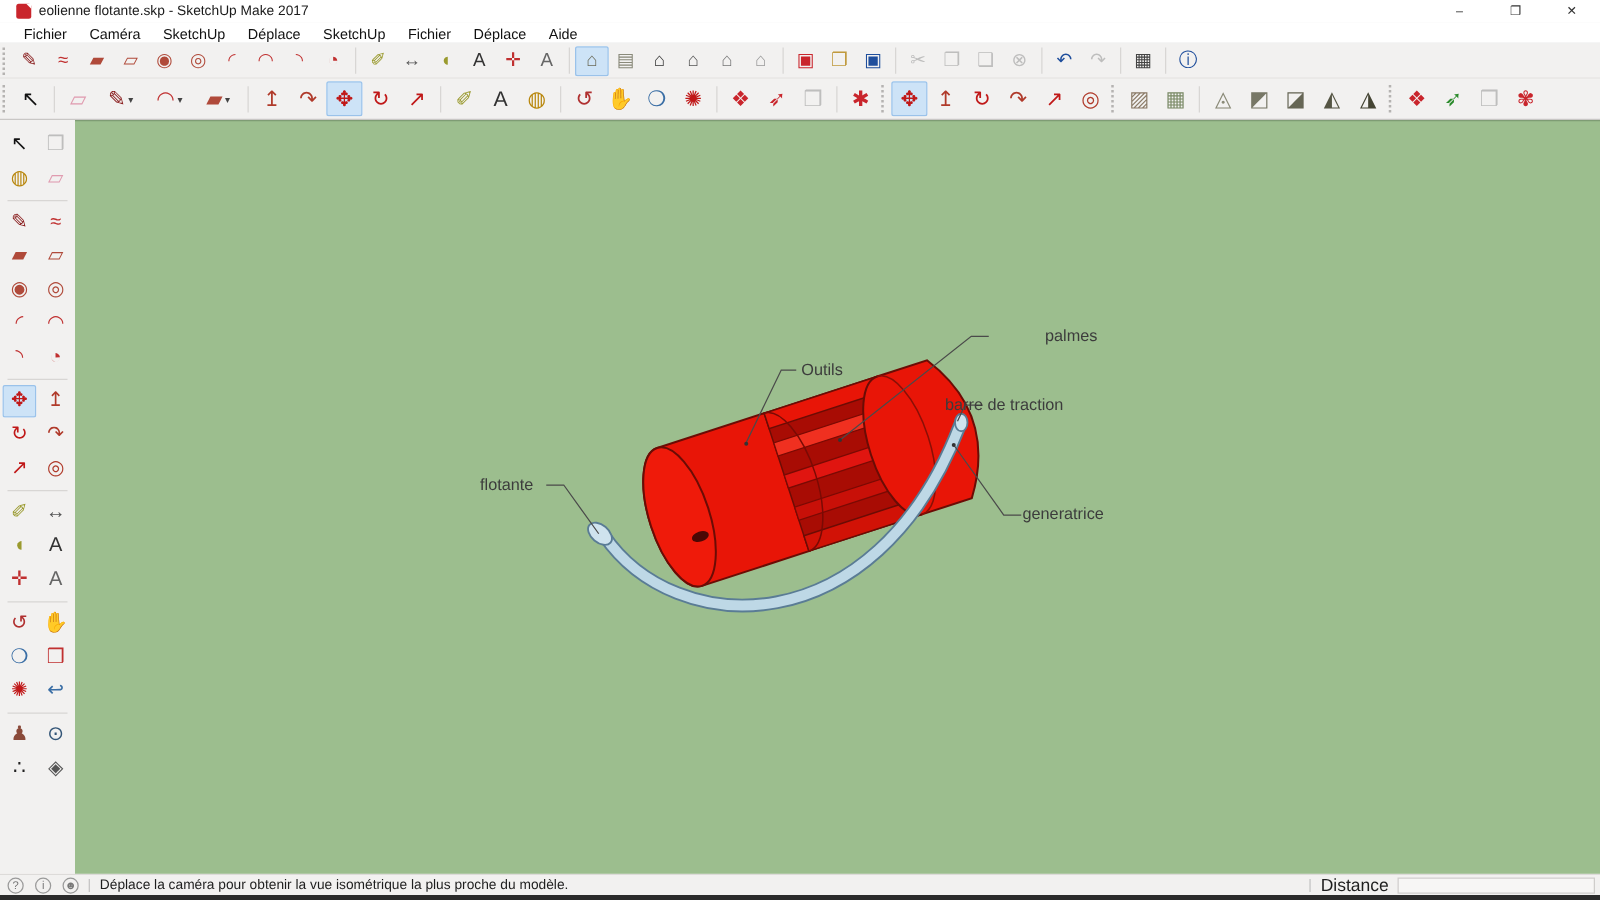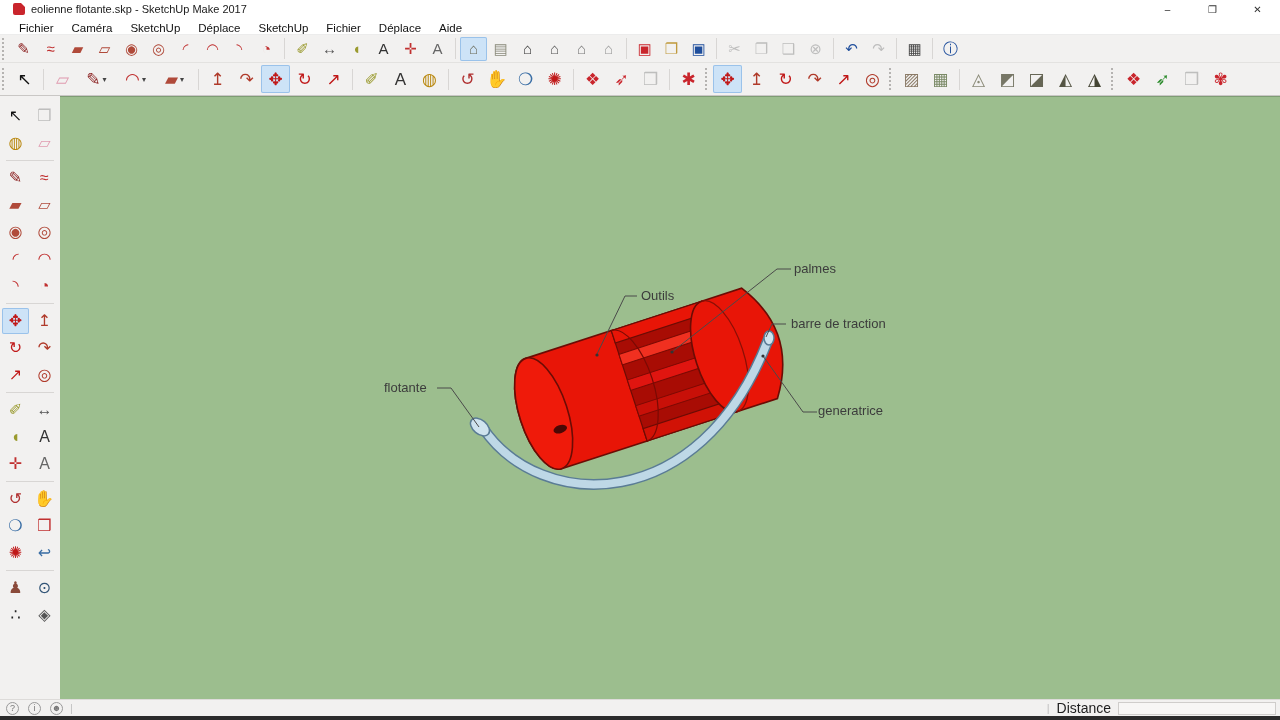--- a/index.html
+++ b/index.html
@@ -487,35 +487,36 @@
         <path d="M 577 199 L 565 199 L 537 257"></path>
         <path d="M 726 227 L 712 227 L 706 240"></path>
         <path d="M 757 315 L 743 315 L 703 259"></path>
         <path d="M 377 291 L 391 291 L 419 330"></path>
         <circle cx="612" cy="255" r="1.6" fill="#333" stroke="none"></circle>
         <circle cx="537" cy="258" r="1.6" fill="#333" stroke="none"></circle>
         <circle cx="703" cy="259" r="1.6" fill="#333" stroke="none"></circle>
       </g>
     </svg>
 
-    <span class="mlabel" style="left:734px; top:164px;">palmes</span>
+    <span class="mlabel" style="left:776px; top:164px;">palmes</span>
     <span class="mlabel" style="left:581px; top:191px;">Outils</span>
-    <span class="mlabel" style="left:731px; top:219px;">barre de traction</span>
+    <span class="mlabel" style="left:696px; top:219px;">barre de traction</span>
     <span class="mlabel" style="left:758px; top:306px;">generatrice</span>
     <span class="mlabel" style="left:324px; top:283px;">flotante</span>
   </div>
 </div>
 
 <div class="statusbar">
   <span style="display:flex; gap:9px;">
 
   <span class="sbicon">?</span>
       <span class="sbicon">i</span>
       <span class="sbicon">☻</span>
     </span>
   <span class="sbsep">|</span>
+  <span class="sbtext">Déplace la caméra pour obtenir la vue isométrique la plus proche du modèle.</span>
   <span class="sbright">
     <span class="sbsep">|</span>
     <span class="distance-label">Distance</span>
     <input class="measure-input" readonly="" value="" style="">
   </span>
 </div>
 <div class="bottomstrip"></div>
 
 </body></html>

